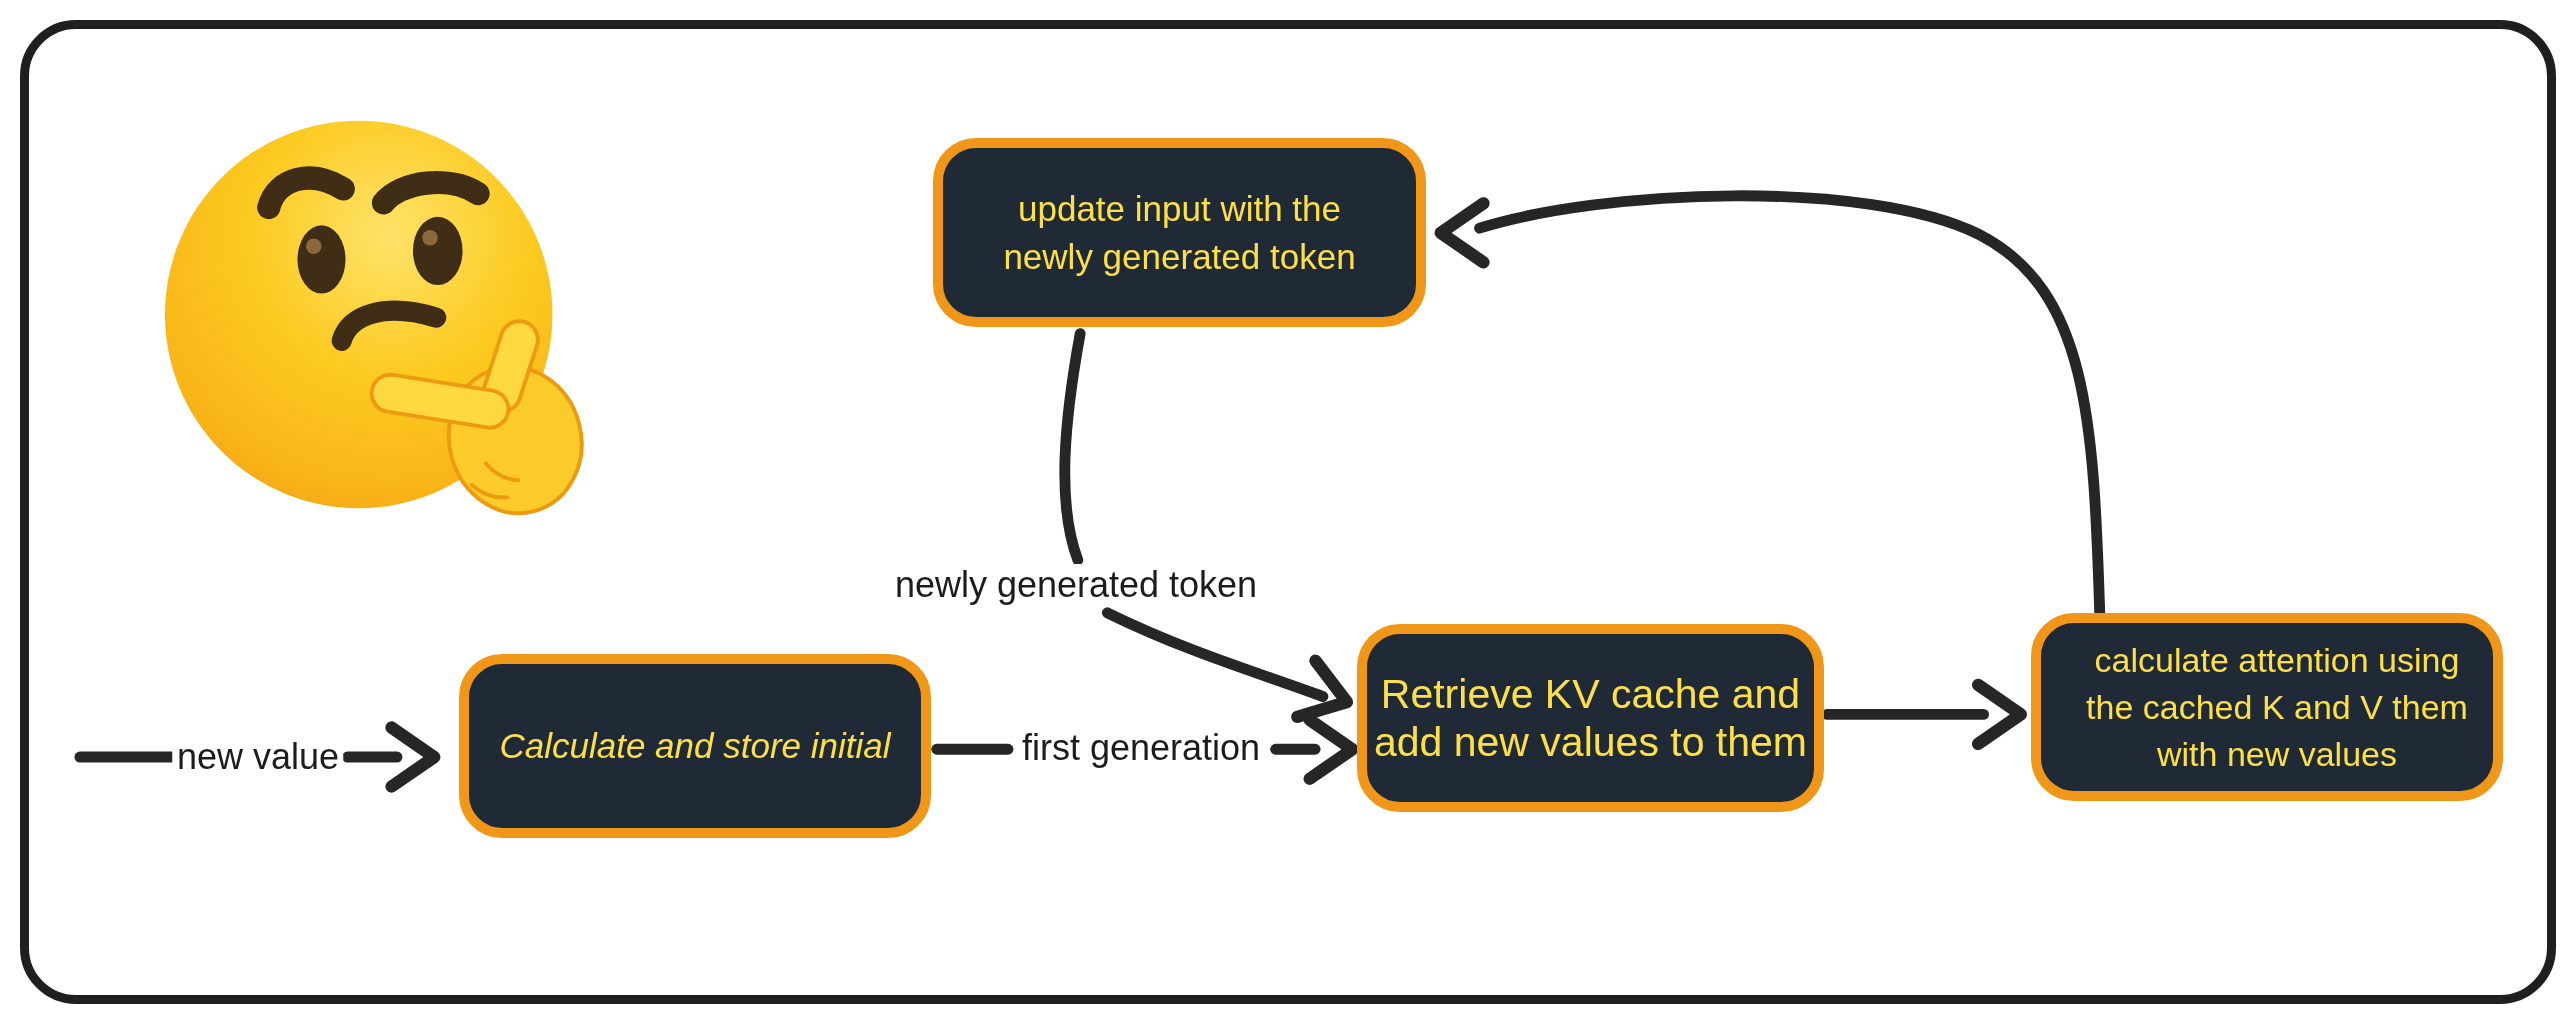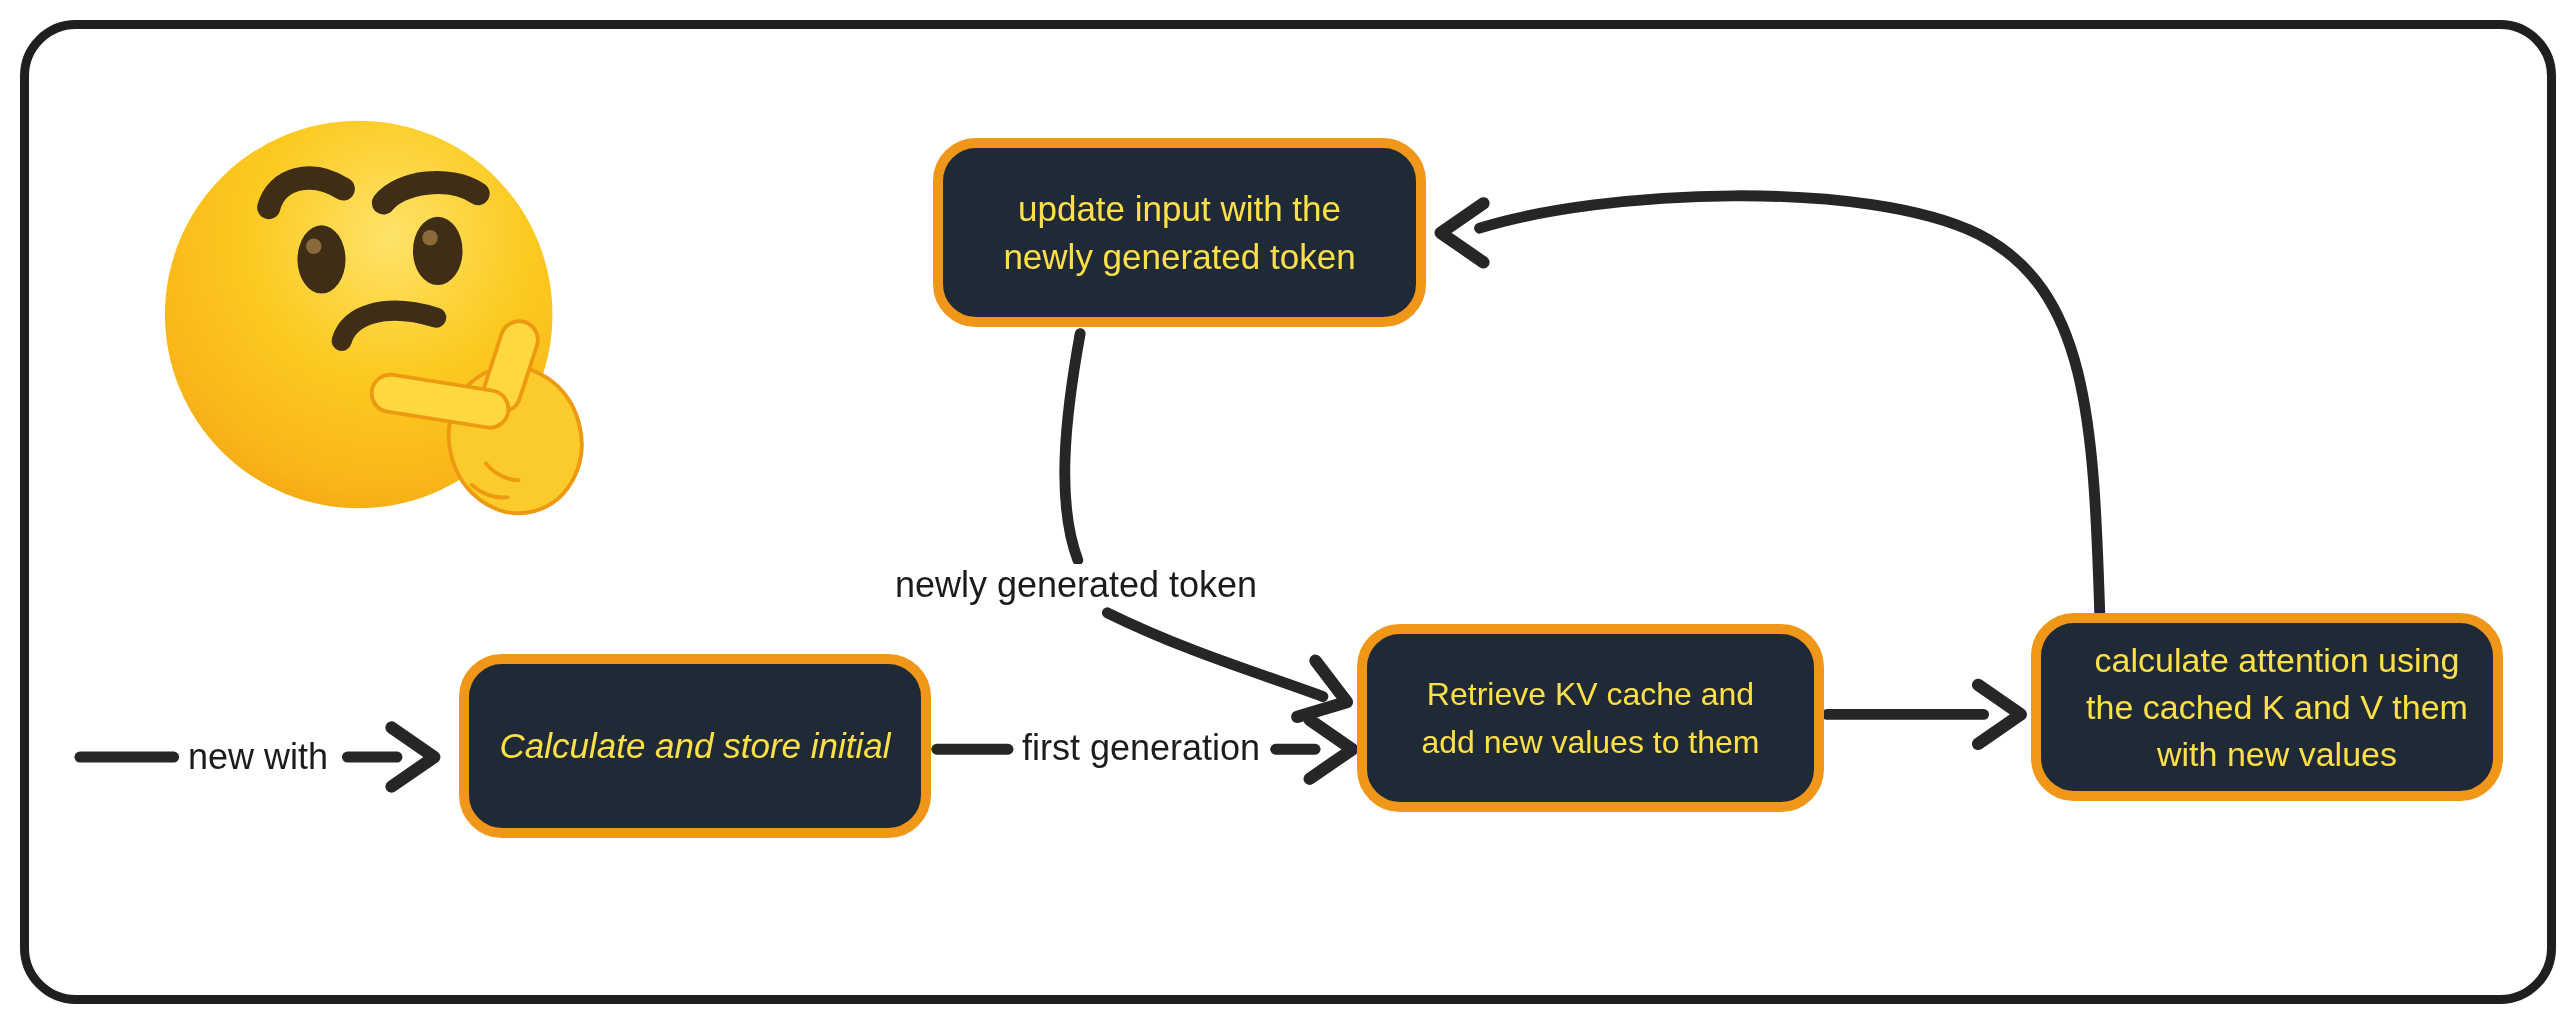--- a/index.html
+++ b/index.html
@@ -14,21 +14,21 @@
   .node{
     position:absolute;display:flex;align-items:center;justify-content:center;
     background:#202a36;border:10px solid #f0971a;border-radius:43px;
     color:#fde047;text-align:center;box-sizing:border-box;
   }
   .node .lines{display:block;}
   .node .line{display:block;white-space:nowrap;}
 
   #node-update-input   {left:933px;top:138px;width:493px;height:189px;font-size:35px;line-height:48px;}
   #node-initial-kv     {left:459px; top:654px;width:472px;height:184px;font-size:35px;line-height:48px;font-style:italic;}
-  #node-retrieve-kv    {left:1357px;top:624px;width:467px;height:188px;font-size:32px;line-height:48px;}
+  #node-retrieve-kv    {left:1357px;top:624px;width:467px;height:188px;font-size:41px;line-height:48px;}
   #node-calc-attention {left:2031px;top:613px;width:472px;height:188px;font-size:34px;line-height:47px;padding-left:20px;}
 
   .edge-label{
     position:absolute;transform:translate(-50%,-50%);
     color:#1c1c1c;font-size:36px;white-space:nowrap;background:#ffffff;padding:0 4.7px;
   }
   #label-new-input        {left:258px; top:757px;}
   #label-first-generation {left:1141px;top:748px;}
   #label-newly-generated  {left:1076px;top:585px;}
 
@@ -118,18 +118,18 @@
   </div>
 
   <div class="node" id="node-calc-attention">
     <span class="lines">
       <span class="line">calculate attention using</span>
       <span class="line">the cached K and V them</span>
       <span class="line">with new values</span>
     </span>
   </div>
 
-  <div class="edge-label" id="label-new-input">new with</div>
+  <div class="edge-label" id="label-new-input">new value</div>
   <div class="edge-label" id="label-first-generation">first generation</div>
   <div class="edge-label" id="label-newly-generated">newly generated token</div>
 
 </div>
 
 
 </body></html>

